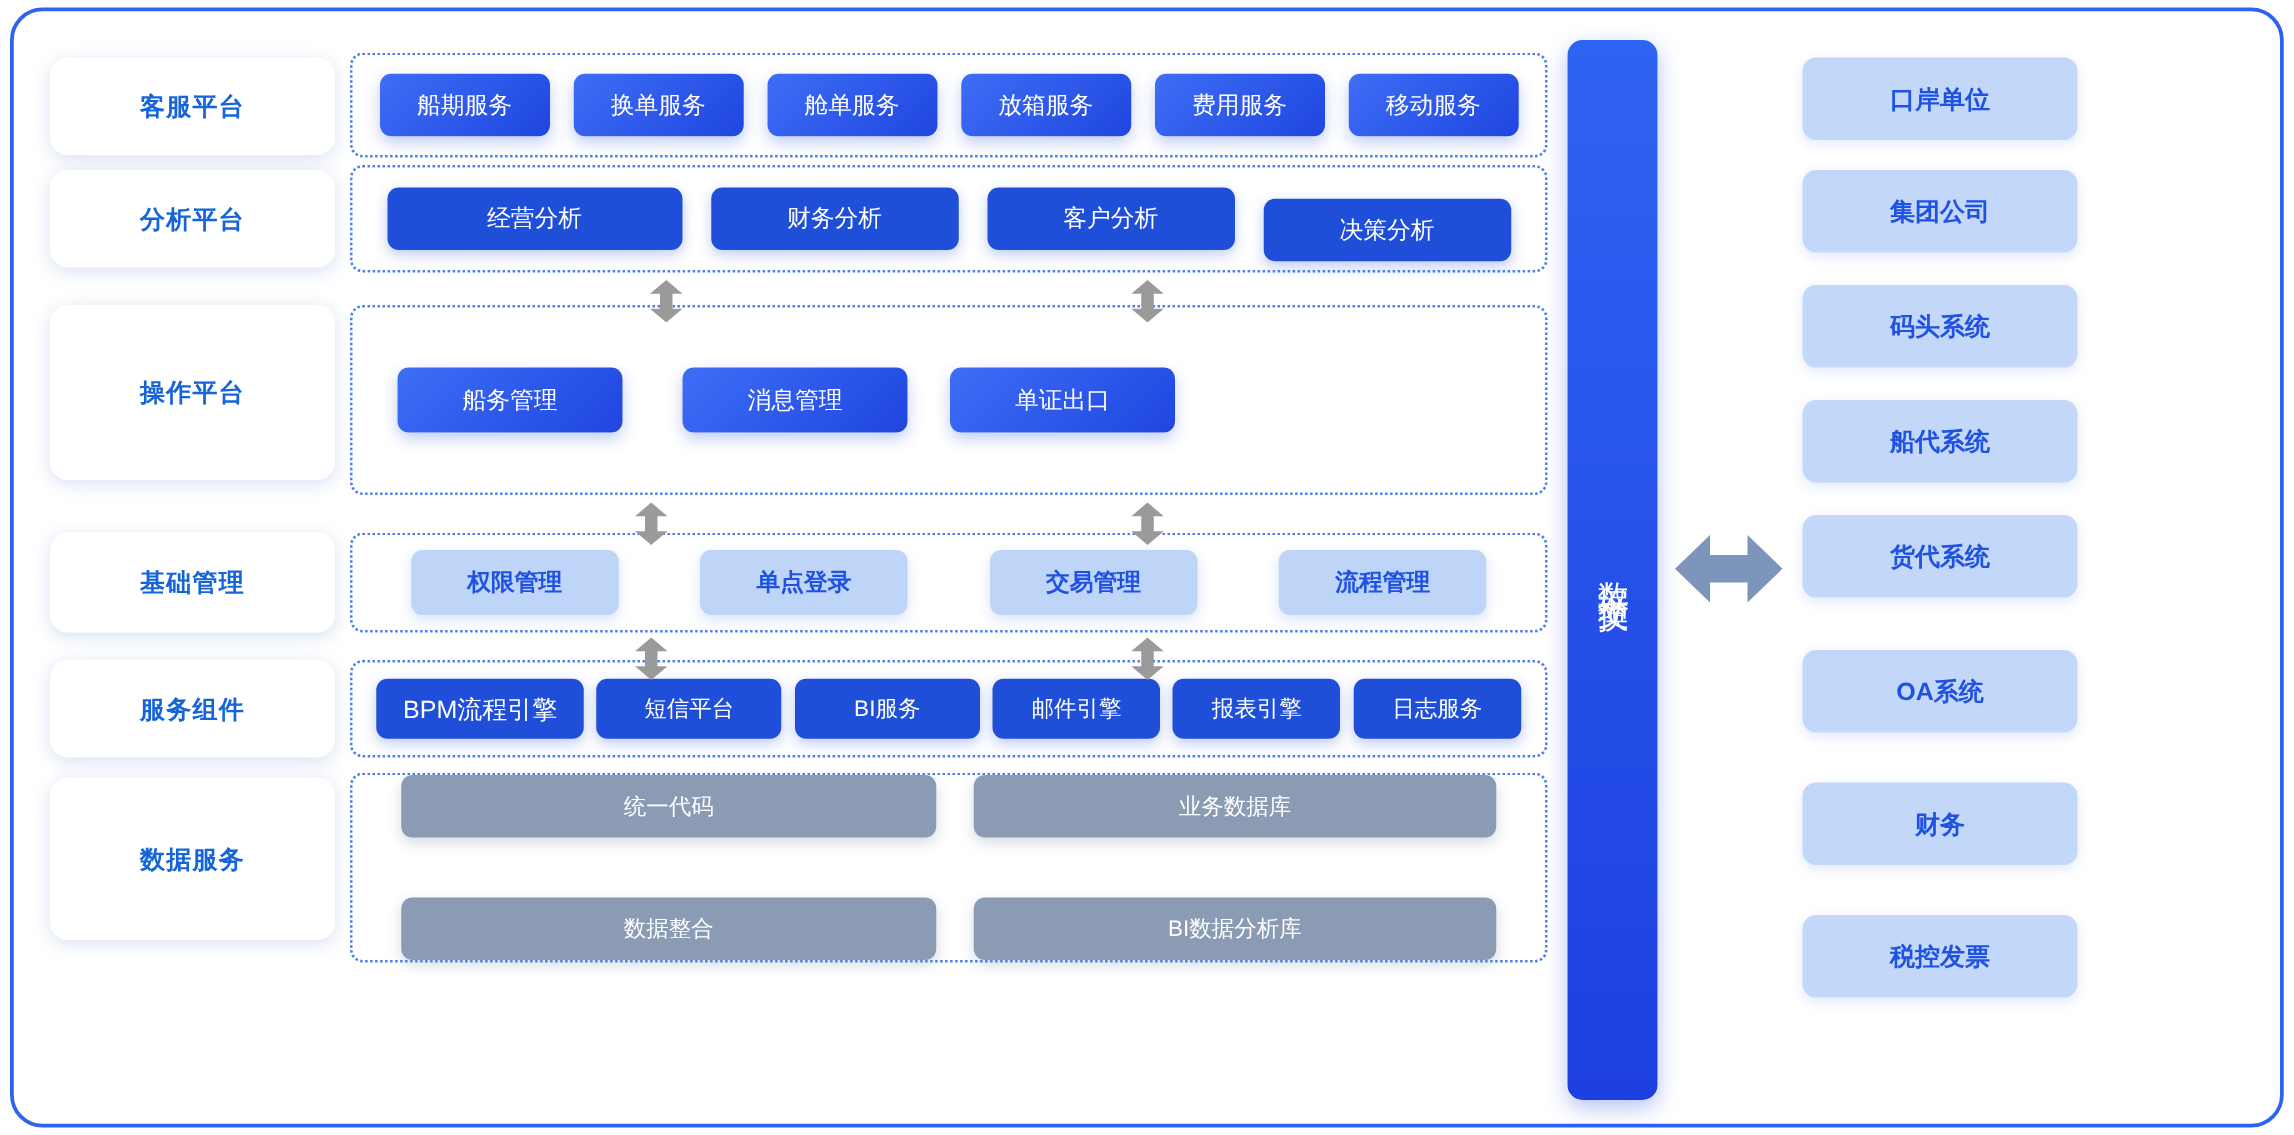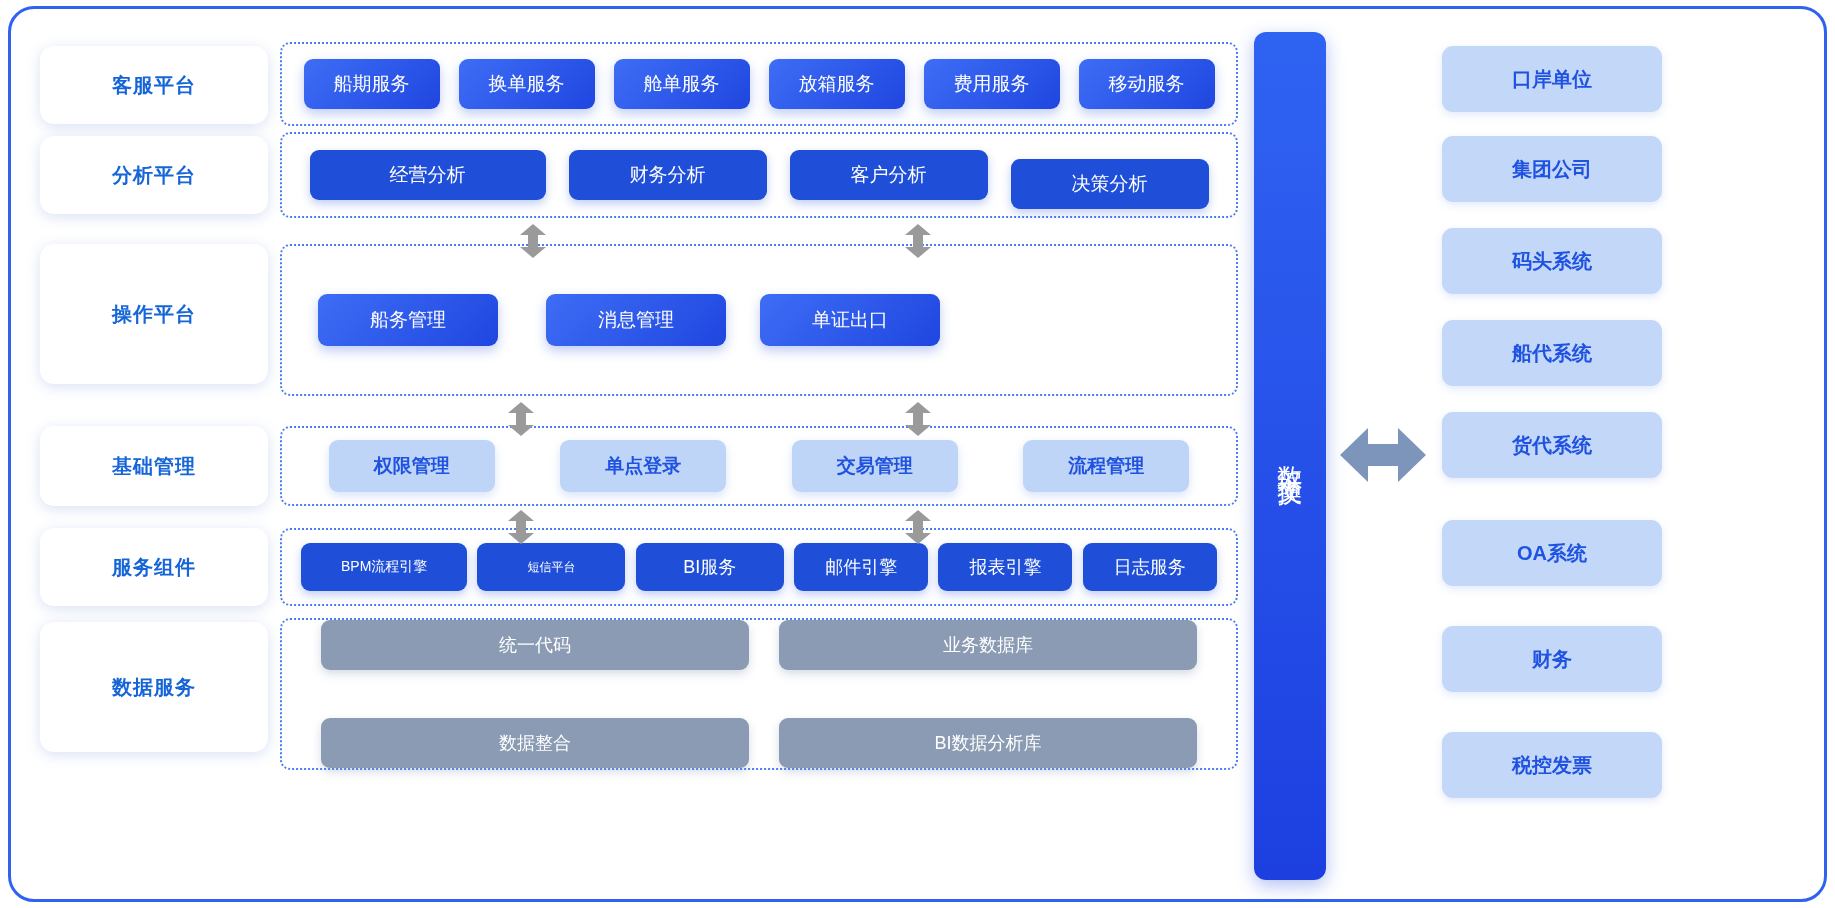--- a/index.html
+++ b/index.html
@@ -315,24 +315,24 @@
       </div>
       <div class="varrow" style="left:625px;top:478px;">
         <svg width="26" height="34" viewBox="0 0 26 34">
             <polygon points="13,0 26,11 18,11 18,23 26,23 13,34 0,23 8,23 8,11 0,11" fill="#9a9a9a"></polygon>
           </svg>
       </div>
 
       <div class="group" style="top:496px;height:78px;">
         <div class="group-inner">
           <div class="row" style="justify-content:space-around;padding:0 14px;">
-            <div class="chip chip-flat" style="width:166px;height:48px;font-size:14px;">
+            <div class="chip chip-flat" style="width:166px;height:48px;font-size:20px;">
               <span>BPM流程引擎</span>
             </div>
-            <div class="chip chip-flat" style="width:148px;height:48px;font-size:12px;">
+            <div class="chip chip-flat" style="width:148px;height:48px;font-size:18px;">
               <span>短信平台</span>
             </div>
             <div class="chip chip-flat" style="width:148px;height:48px;font-size:18px;">
               <span>BI服务</span>
             </div>
             <div class="chip chip-flat" style="width:134px;height:48px;font-size:18px;">
               <span>邮件引擎</span>
             </div>
             <div class="chip chip-flat" style="width:134px;height:48px;font-size:18px;">
               <span>报表引擎</span>

